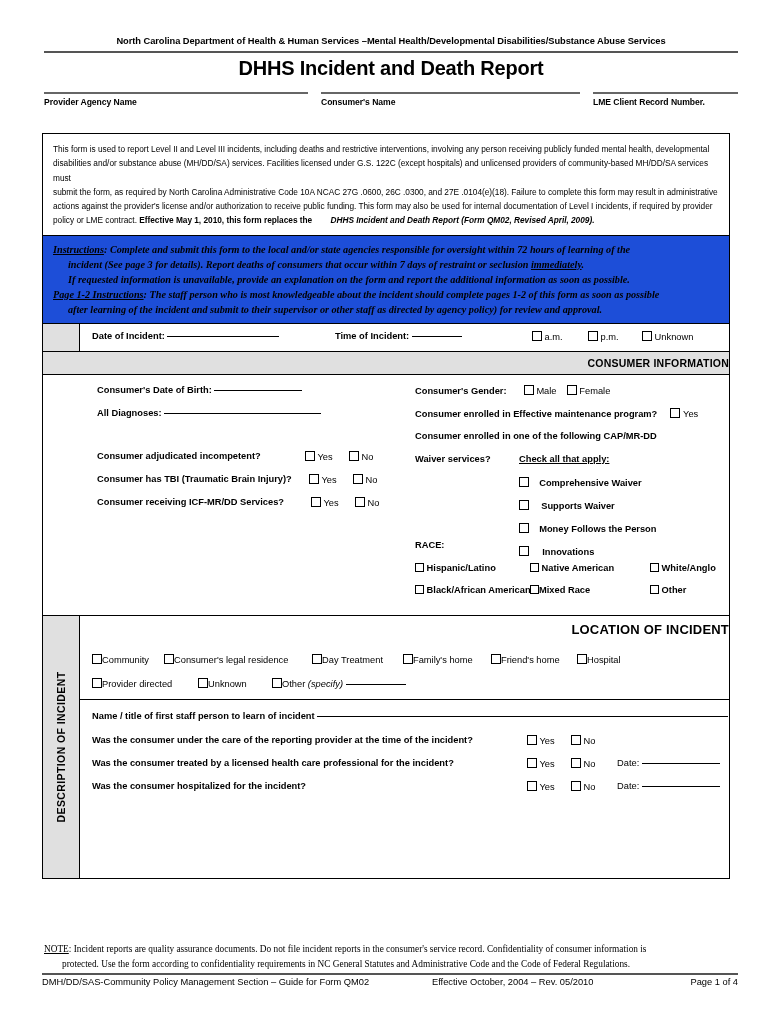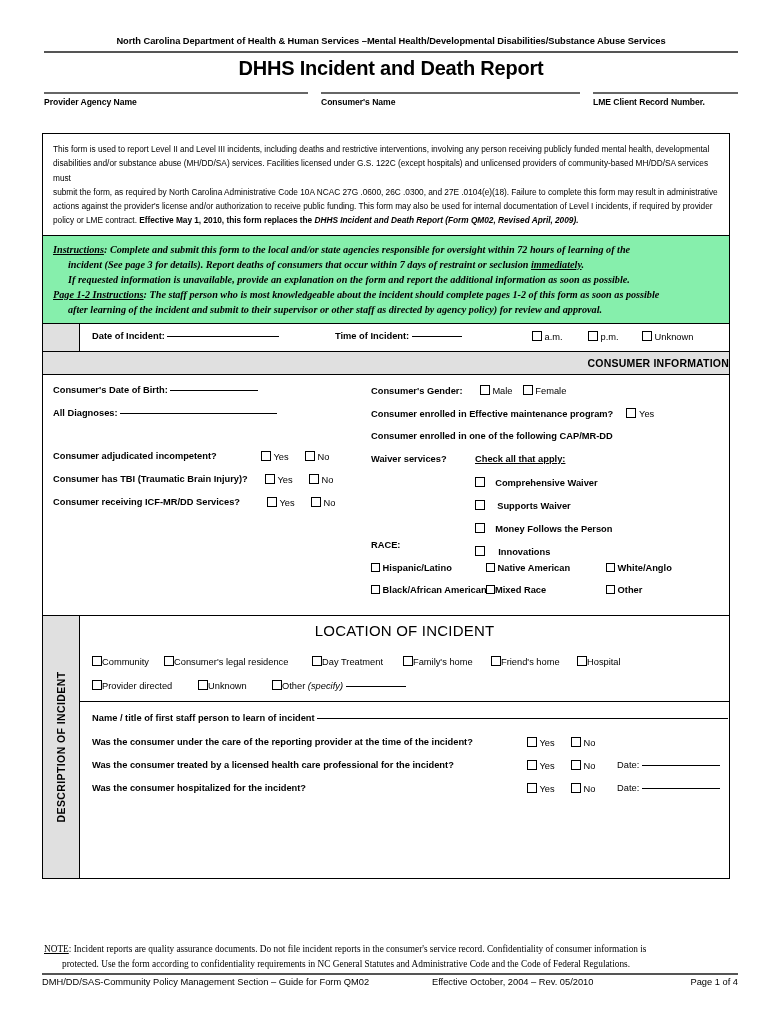--- a/index.html
+++ b/index.html
@@ -85,24 +85,24 @@
     box-sizing: border-box;
   }
 
   .intro {
     padding: 8px 10px 7px 10px;
     font-size: 8.3px;
     line-height: 1.72;
     letter-spacing: -0.02px;
   }
   .intro b { font-weight: bold; }
-  .intro i { font-style: italic; }
+  .intro i { font-style: italic; margin-left: 16px; }
 
   .instructions {
-    background: #86efac;
+    background: #1d4ed8;
     border-top: 1.4px solid #000;
     border-bottom: 1.4px solid #000;
     padding: 6px 8px 6px 10px;
     font-family: "Liberation Serif", serif;
     font-size: 10.2px;
     font-style: italic;
     font-weight: bold;
     line-height: 1.48;
   }
   .instructions .ln { padding-left: 0; }
@@ -138,21 +138,21 @@
     padding: 5px 0 5px 0;
     letter-spacing: 0.2px;
   }
 
   
   .consumer {
     position: relative;
     height: 240px;
     border-bottom: 1.4px solid #000;
   }
-  .cslot { position: absolute; white-space: nowrap; font-size: 9.3px; font-weight: bold; }
+  .cslot { position: absolute; white-space: nowrap; font-size: 9.3px; font-weight: bold; margin-left: 44px; }
 
   
   .desc {
     display: flex;
     min-height: 262px;
   }
   .desc-stub {
     width: 36px;
     flex: 0 0 36px;
     background: #e0e0e0;
@@ -165,23 +165,23 @@
     transform: translate(-50%, -50%) rotate(-90deg);
     transform-origin: center center;
     white-space: nowrap;
     font-size: 10.5px;
     font-weight: bold;
     letter-spacing: 0.4px;
   }
   .desc-body { flex: 1; position: relative; }
 
   .loc-title {
-    text-align: center;
-    font-size: 15px;
-    font-weight: normal;
+    text-align: right;
+    font-size: 13px;
+    font-weight: bold;
     padding: 6px 0 0 0;
     letter-spacing: 0.2px;
   }
   .loc-rows { position: relative; height: 62px; }
   .loc-rows .r { position: absolute; white-space: nowrap; font-size: 9.3px; }
   .hr-full { height: 1.3px; background: #000; }
   .staff { position: relative; height: 112px; text-decoration: underline; }
   .staff .q { position: absolute; white-space: nowrap; font-size: 9.3px; font-weight: bold; }
   .staff .chk { position: absolute; white-space: nowrap; font-size: 9.3px; }
 

